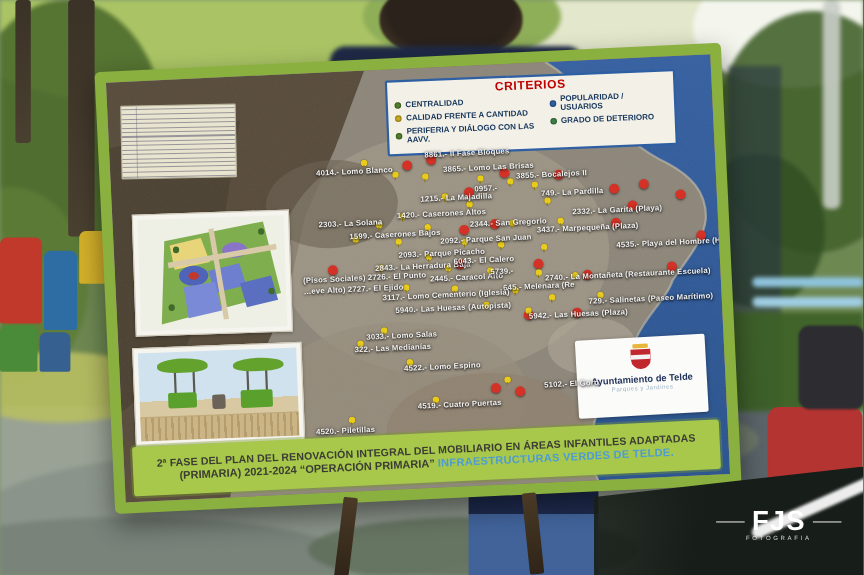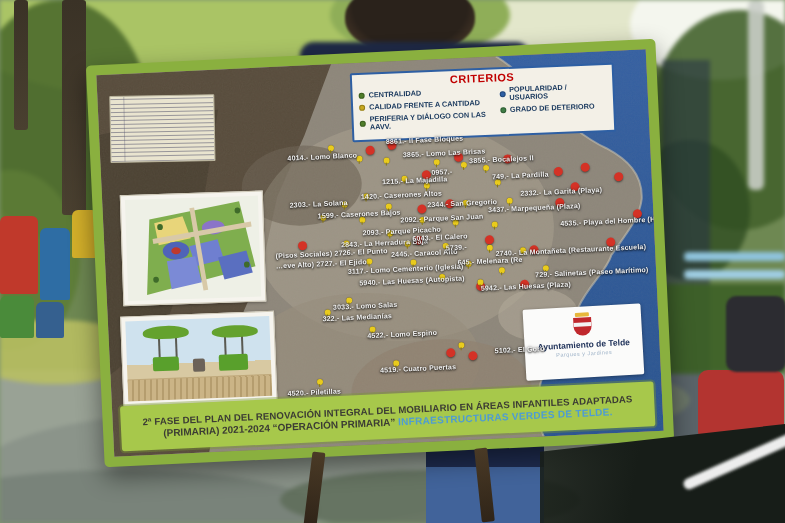--- a/index.html
+++ b/index.html
@@ -358,14 +358,22 @@
       </div>
     </div>
   </div>
 
   <div id="easel-left" class="abs" style="left:308px;top:452px;transform:rotate(7deg);"></div>
   <div id="easel-right" class="abs" style="left:478px;top:448px;transform:rotate(-6deg);"></div>
   <div id="person-legs" class="abs"></div>
 
   <div id="shadow-br" class="abs"></div>
   <div id="streak" class="abs"></div>
+  <div id="watermark" class="abs">
+    <div class="row">
+      <span class="line"></span>
+      <span class="brand">FJS</span>
+      <span class="line"></span>
+    </div>
+    <div class="sub">FOTOGRAFIA</div>
+  </div>
 
 </div>
 
 </body></html>

